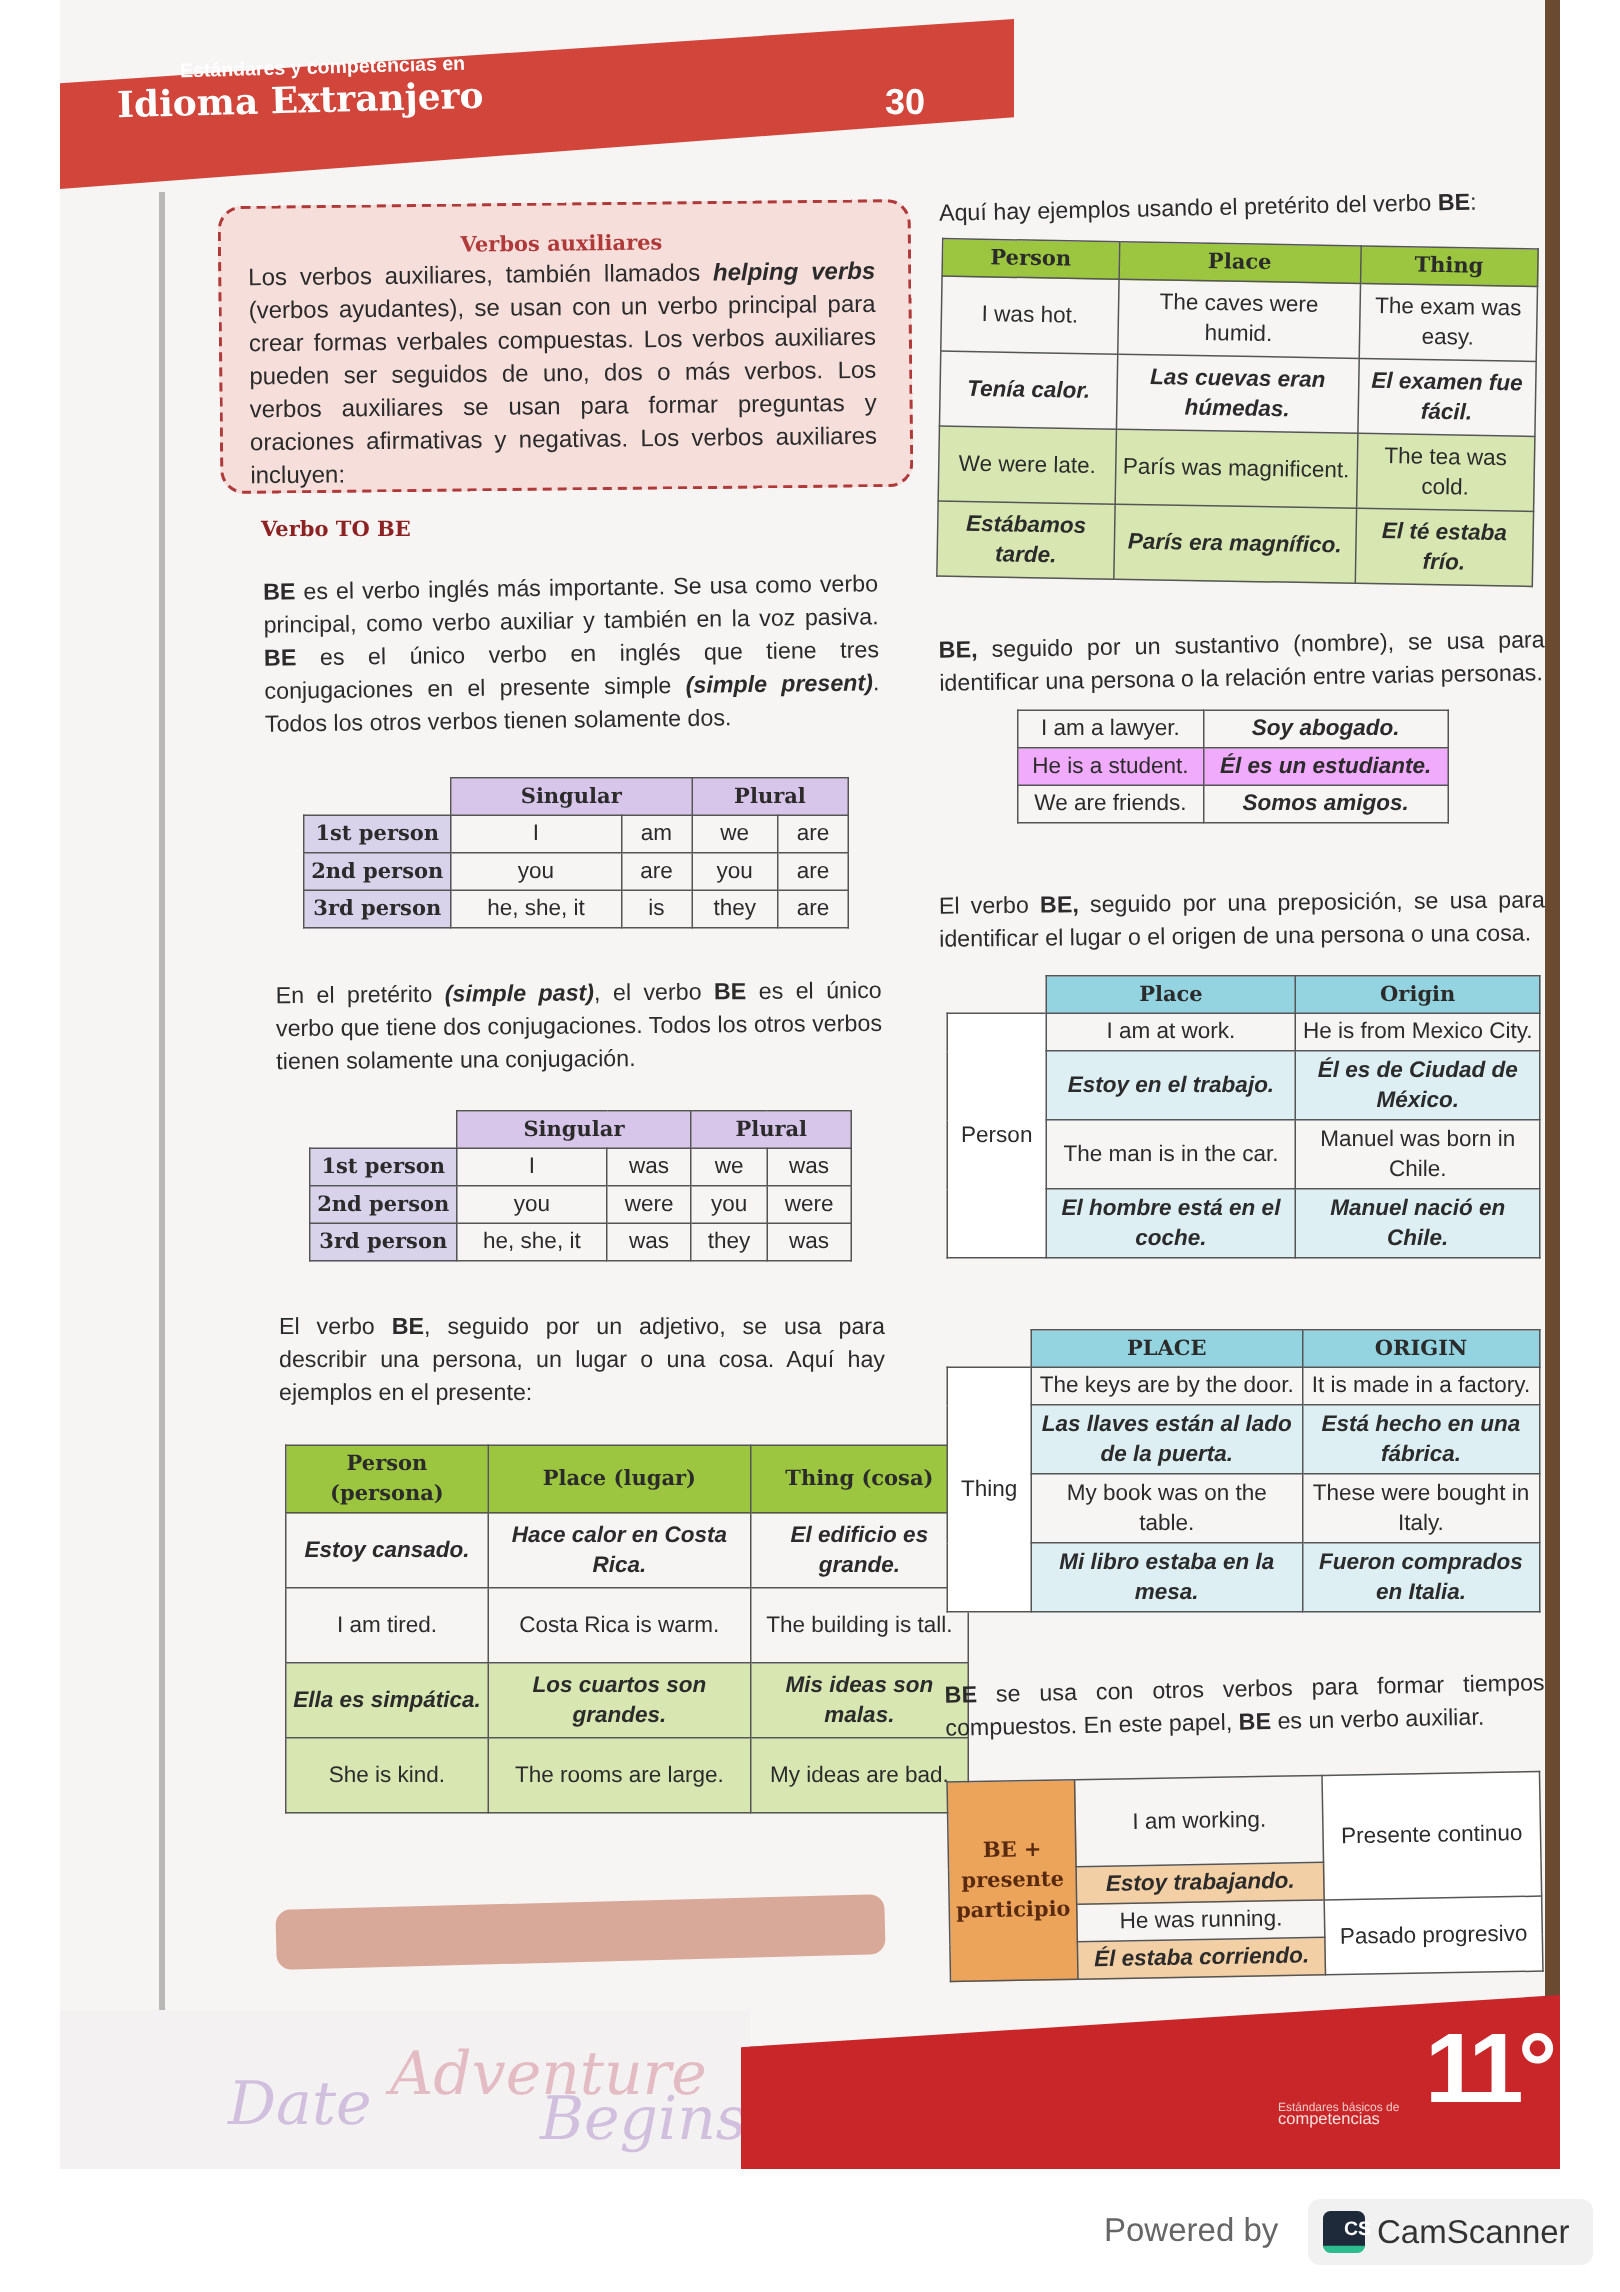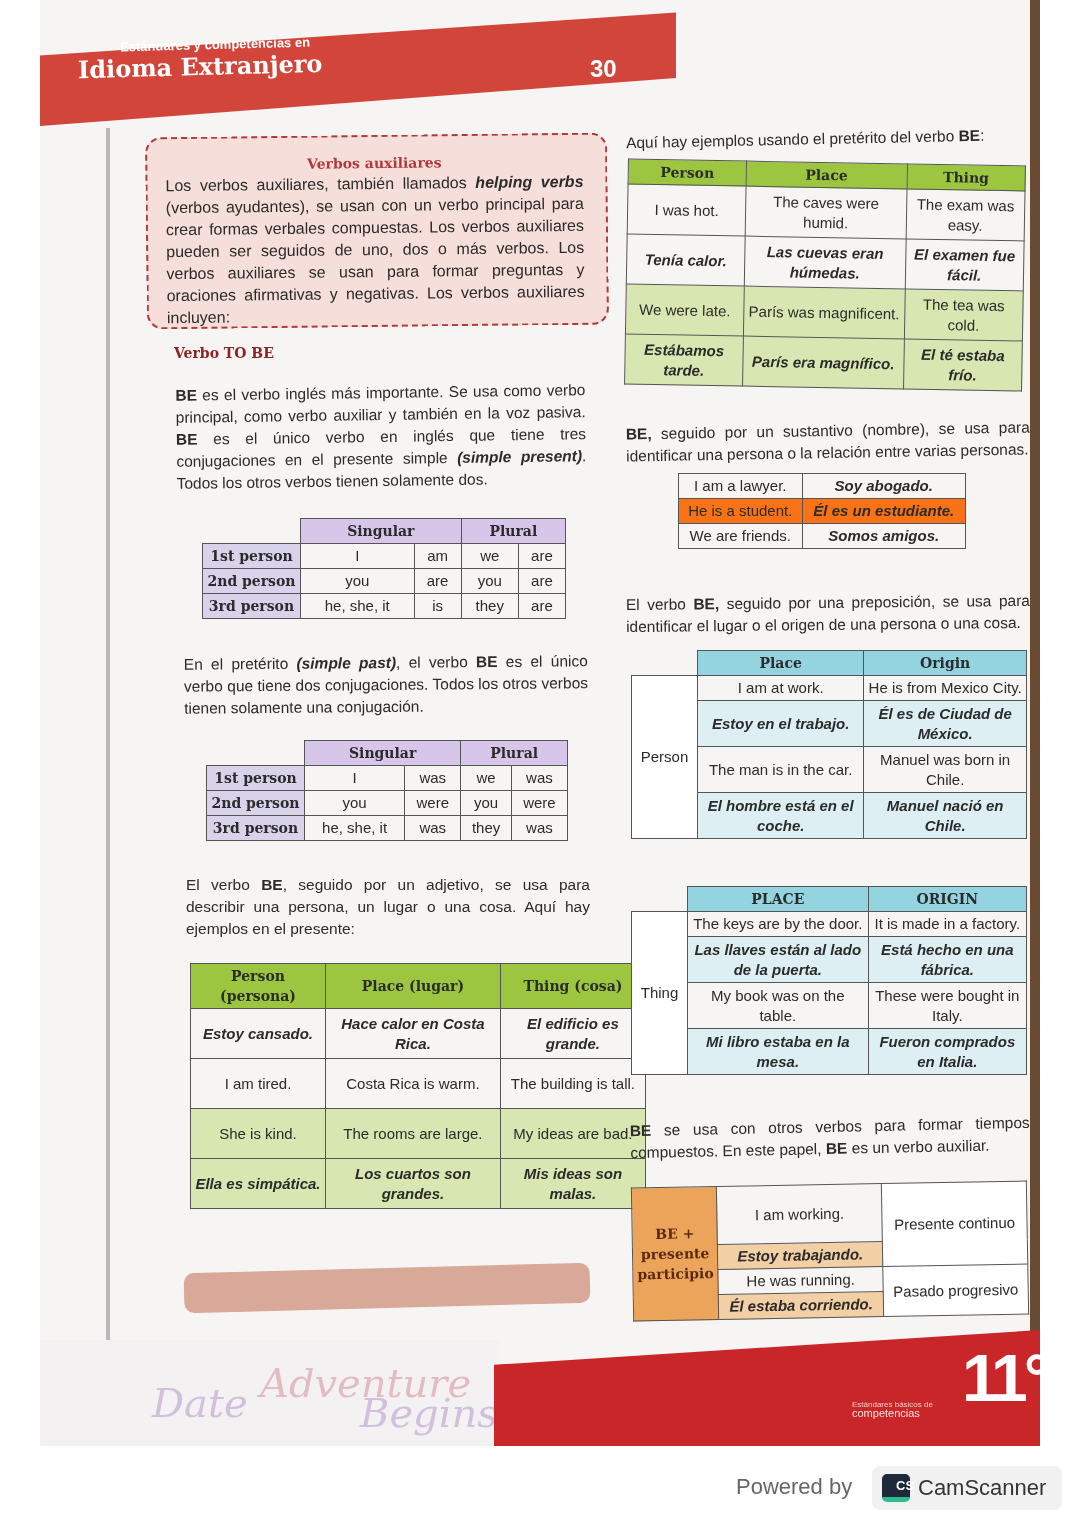--- a/index.html
+++ b/index.html
@@ -19,29 +19,29 @@
   .block { position: absolute; }
   table { border-collapse: collapse; }
   td, th { border: 1px solid #555; text-align: center; vertical-align: middle; font-size: 15px; color: #2b2b2b; padding: 2px 4px; line-height: 20px; }
   th { font-family: "DejaVu Serif", serif; font-weight: bold; font-size: 14px; }
   .conj th.head { background: #d8c6ea; }
   .conj td.rowh { background: #d8d3ea; font-family: "DejaVu Serif", serif; font-weight: bold; font-size: 14px; }
   .conj td.blank { border: none; background: transparent; }
   .green th { background: #9cc63f; }
   .green tr.light td { background: #d8e6b2; }
   .it { font-style: italic; font-weight: bold; }
-  .pinkrow td { background: #f97316; }
+  .pinkrow td { background: #f0abfc; }
   .blue th { background: #93d4e0; }
   .blue tr.alt td { background: #ddeff2; }
   .blue td.side { background: #fff; }
   .orange td.side { background: #eca45a; font-family: "DejaVu Serif", serif; font-weight: bold; font-size: 14px; color: #5a2a10; }
   .orange tr.alt td { background: #f2cfa4; }
   .blob { position: absolute; left: 184px; top: 1268px; width: 406px; height: 40px; background: #d8a899; border-radius: 10px; transform: rotate(-1.5deg); }
   .footer-band { position: absolute; left: 494px; top: 1330px; width: 546px; height: 116px; background: #c9262a; clip-path: polygon(0 30%, 100% 0, 100% 100%, 0 100%); }
-  .footer-grade { position: absolute; left: 950px; top: 1340px; color: #fff; font-weight: bold; font-size: 66px; letter-spacing: -4px; margin-left: 12px; }
+  .footer-grade { position: absolute; left: 950px; top: 1340px; color: #fff; font-weight: bold; font-size: 66px; letter-spacing: -4px; }
   .footer-small { position: absolute; left: 852px; top: 1400px; color: #f2c9c5; font-size: 8px; font-weight: normal; line-height: 9px; text-align: left; }
   .footer-small .big { font-size: 11px; color: #f8e0dc; }
   .scribble { position: absolute; left: 40px; top: 1340px; width: 460px; height: 106px; background: #f4f1f3; }
   .scribble span { position: absolute; font-family: "DejaVu Serif", serif; font-style: italic; font-size: 40px; color: #c9b5d8; opacity: 0.8; }
   .powered { position: absolute; left: 736px; top: 1474px; font-size: 22px; color: #666; }
   .cs-badge { position: absolute; left: 872px; top: 1466px; width: 190px; height: 44px; background: #f1f1f1; border-radius: 8px; }
   .cs-logo { position: absolute; left: 10px; top: 8px; width: 28px; height: 28px; background: #1e2a3a; border-radius: 5px; color: #fff; font-size: 13px; font-weight: bold; text-align: center; line-height: 24px; border-bottom: 5px solid #2bbd8e; padding-left: 14px; }
   .cs-name { position: absolute; left: 46px; top: 9px; font-size: 22px; color: #333; }
 </style>
 </head>
@@ -149,28 +149,28 @@
         <td class="it">Estoy cansado.</td>
         <td class="it">Hace calor en Costa Rica.</td>
         <td class="it">El edificio es grande.</td>
       </tr>
   <tr style="height:50px;">
         <td>I am tired.</td>
         <td>Costa Rica is warm.</td>
         <td>The building is tall.</td>
       </tr>
   <tr class="light" style="height:50px;">
+        <td class="it">Ella es simpática.</td>
+        <td class="it">Los cuartos son grandes.</td>
+        <td class="it">Mis ideas son malas.</td>
+      </tr>
+  <tr class="light" style="height:50px;">
         <td>She is kind.</td>
         <td>The rooms are large.</td>
         <td>My ideas are bad.</td>
-      </tr>
-  <tr class="light" style="height:50px;">
-        <td class="it">Ella es simpática.</td>
-        <td class="it">Los cuartos son grandes.</td>
-        <td class="it">Mis ideas son malas.</td>
       </tr>
 </tbody>
   </table>
 
 <div class="blob"></div>
 
 <div class="block text" style="left:626px; top:128px; width:400px; transform:rotate(-1.2deg);">
   <span>Aquí hay ejemplos usando el pretérito del verbo </span><b>BE</b><span>:</span>
 </div>
 

